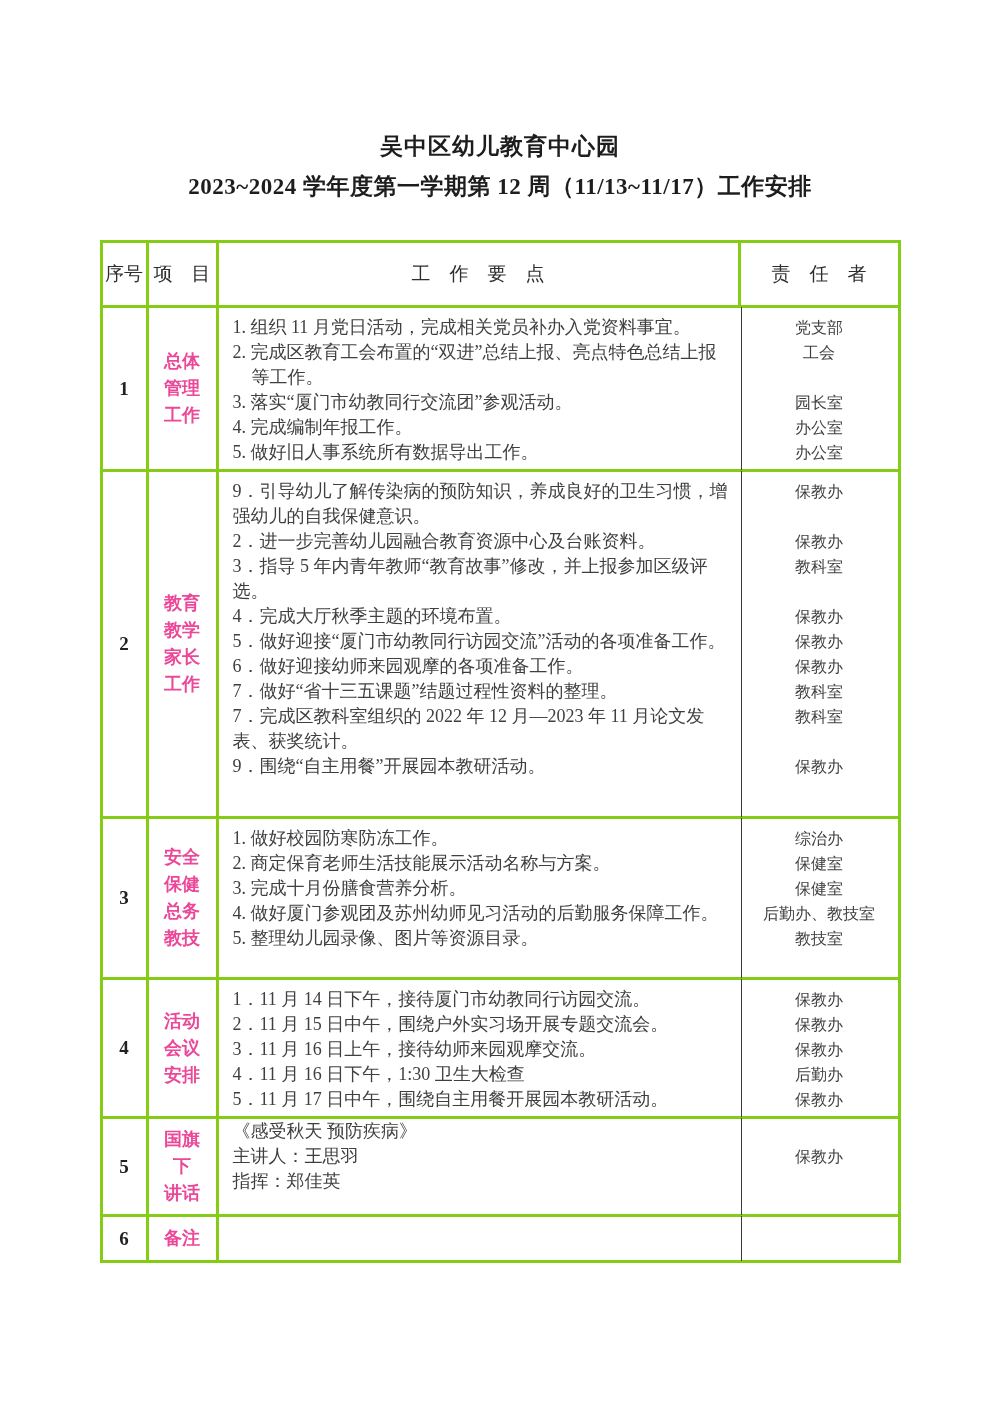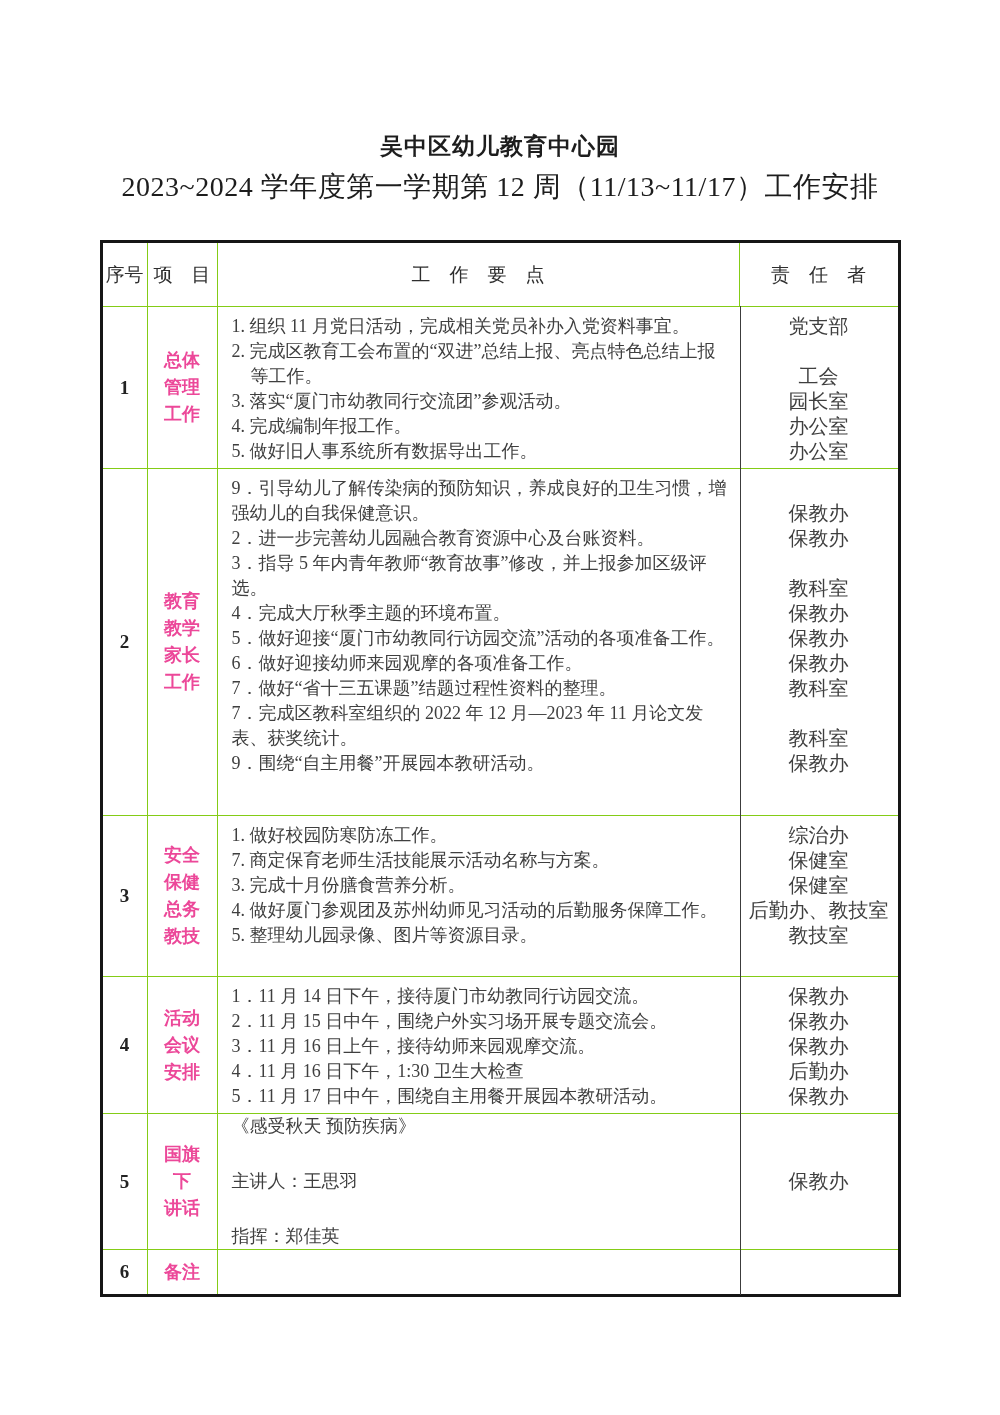--- a/index.html
+++ b/index.html
@@ -7,30 +7,30 @@
     width:928px;height:1415px;margin:0 auto;background:#ffffff;
     box-sizing:border-box;padding-top:130px;
     font-family:"Liberation Serif","DejaVu Serif",serif;
     color:#3f3f3f;
   }
   .doc-title{
     margin:0;text-align:center;font-size:23px;line-height:34px;
     font-weight:bold;color:#1d1d1d;letter-spacing:1px;
   }
   .doc-subtitle{
-    margin:4px 0 0 0;text-align:center;font-size:28px;line-height:38px;
-    font-weight:normal;color:#1d1d1d;letter-spacing:0.5px;
+    margin:4px 0 0 0;text-align:center;font-size:23px;line-height:38px;
+    font-weight:bold;color:#1d1d1d;letter-spacing:0.5px;
   }
   table.schedule{
     border-collapse:collapse;table-layout:fixed;
     width:798px;margin:34px auto 0 auto;
     border:3px solid #161616;
   }
   .schedule th,.schedule td{
-    border:1px solid #84cc16;
+    border:3px solid #84cc16;
     font-weight:normal;
     box-sizing:border-box;
   }
   thead tr{height:65px;}
   thead th{
     font-size:19px;color:#2e2e2e;text-align:center;vertical-align:middle;
     line-height:24px;padding:2px;
   }
   tbody tr:nth-child(1){height:150px;}
   tbody tr:nth-child(2){height:347px;}
@@ -52,34 +52,34 @@
     position:relative;vertical-align:top;padding:0;
   }
   .col-divider{
     position:absolute;left:522px;top:-1px;bottom:-1px;width:1px;
     background:#3c3c3c;
   }
   .items{
     height:100%;box-sizing:border-box;display:flex;flex-direction:column;
     padding:7px 0 4px 0;
   }
-  tbody tr:nth-child(5) .items{justify-content:center;padding:0;gap:30px;}
-  .item{display:flex;align-items:flex-end;}
+  tbody tr:nth-child(5) .items{justify-content:center;padding:0;}
+  .item{display:flex;align-items:flex-start;}
   .item .txt{
     flex:0 0 522px;box-sizing:border-box;
     padding:0 12px 0 14px;
     font-size:18px;line-height:25px;color:#3f3f3f;
   }
   
   tbody tr:nth-child(1) .item .txt{
     padding-left:calc(14px + 1.05em);text-indent:-1.05em;
   }
   .item .resp{
     flex:1;box-sizing:border-box;text-align:center;
-    padding:0 4px;font-size:20px;line-height:25px;color:#3f3f3f;
+    padding:0 4px;font-size:16px;line-height:25px;color:#3f3f3f;
     white-space:nowrap;
   }
 </style>
 </head>
 <body>
 
 <div class="page">
   <h1 class="doc-title">吴中区幼儿教育中心园</h1>
   <h2 class="doc-subtitle">2023~2024 学年度第一学期第 12 周（11/13~11/17）工作安排</h2>
 
@@ -206,21 +206,21 @@
           </td>
     <td class="c-content" colspan="2">
       <div class="col-divider"></div>
       <div class="items">
   <div class="item">
     <div class="txt">1. 做好校园防寒防冻工作。</div>
     <div class="resp">综治办</div>
   </div>
 
   <div class="item">
-    <div class="txt">7. 商定保育老师生活技能展示活动名称与方案。</div>
+    <div class="txt">2. 商定保育老师生活技能展示活动名称与方案。</div>
     <div class="resp">保健室</div>
   </div>
 
   <div class="item">
     <div class="txt">3. 完成十月份膳食营养分析。</div>
     <div class="resp">保健室</div>
   </div>
 
   <div class="item">
     <div class="txt">4. 做好厦门参观团及苏州幼师见习活动的后勤服务保障工作。</div>

